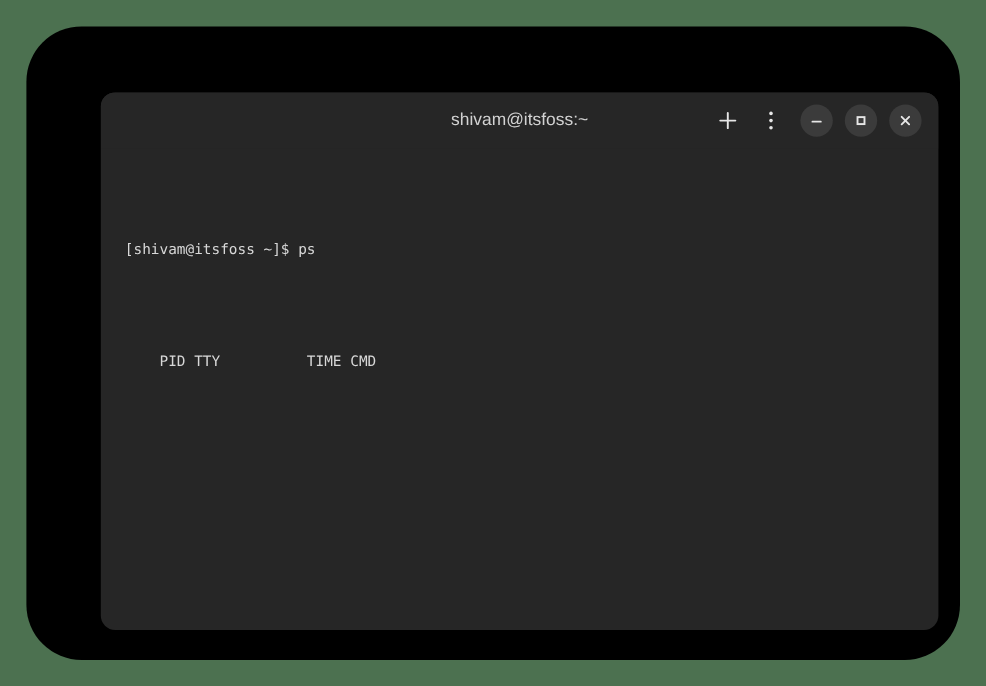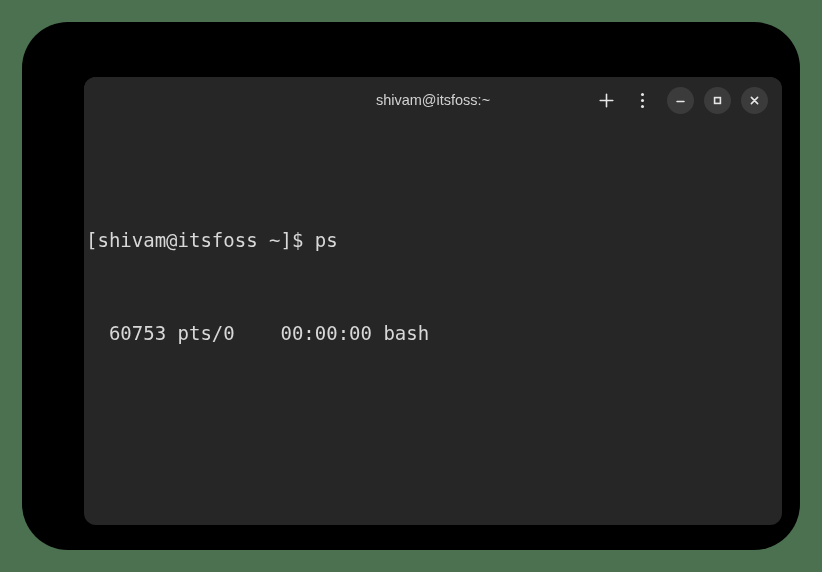--- a/index.html
+++ b/index.html
@@ -30,21 +30,20 @@
     position: absolute;
     left: 62px;
     top: 55px;
     width: 698px;
     height: 448px;
     background: #262626;
     border-radius: 12px;
     overflow: hidden;
     display: flex;
     flex-direction: column;
-    gap: 32px;
   }
 
   
   #title-bar {
     position: relative;
     height: 47px;
     flex: 0 0 47px;
     background: #262626;
   }
   #window-title {
@@ -97,22 +96,22 @@
     display: block;
     width: 3px;
     height: 3px;
     border-radius: 50%;
     background: #e6e6e6;
   }
 
   
   #terminal-body {
     flex: 1 1 auto;
-    padding: 4px 0 0 0;
-    font-size: 19px;
+    padding: 4px 0 0 18px;
+    font-size: 12px;
     line-height: 23.1px;
     color: #d8d8d8;
     white-space: pre;
     position: relative;
     overflow: hidden;
   }
   .line {
     padding-left: 2px;
     height: 23.1px;
   }
@@ -161,21 +160,21 @@
           </svg>
         </div>
 
       </div>
     </div>
 
     <div id="terminal-body">
 
       <div class="line"><span>[shivam@itsfoss ~]$ </span><span>ps</span></div>
 
-      <div class="line">  60753 pts/0    00:00:00 bash</div>
+      <div class="line">    PID TTY          TIME CMD</div>
 
       
 
       
       
       
       
       
       
       

